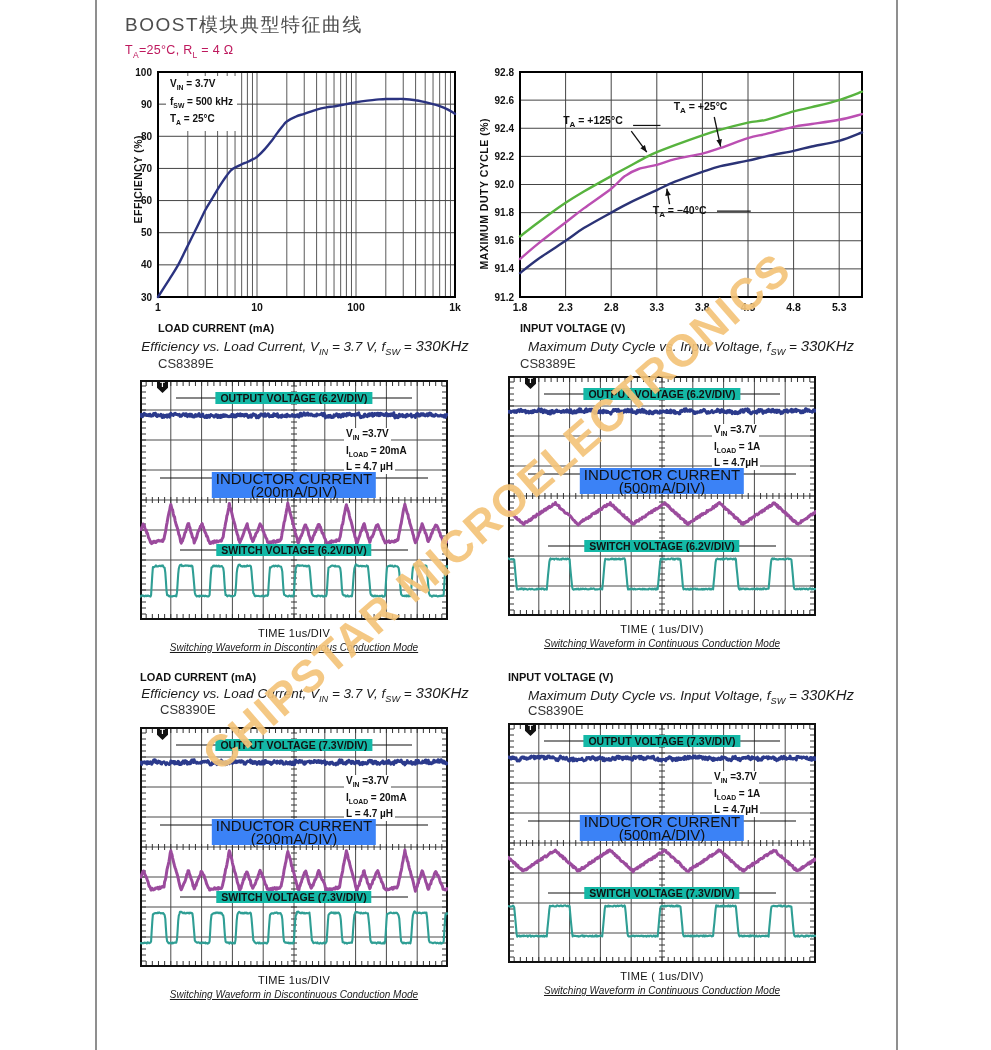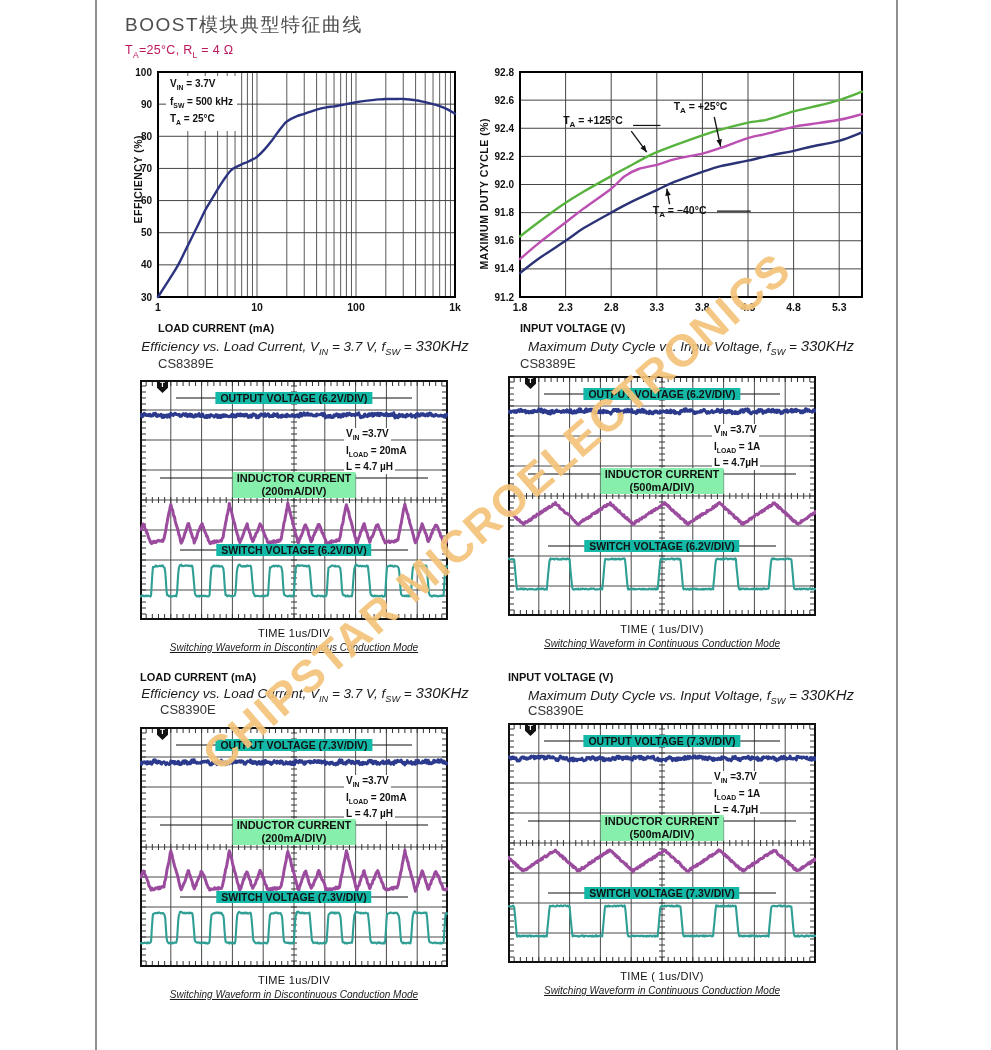--- a/index.html
+++ b/index.html
@@ -16,21 +16,21 @@
   .caption{font-style:italic;font-size:13.5px;color:#1c1c1c;white-space:nowrap;text-align:center;}
   .caption .big{font-size:15px;}
   .part{font-size:13px;color:#333;}
   .eff-ann{position:absolute;left:166px;top:76px;font-weight:bold;font-size:10px;
            line-height:13.5px;background:#fff;padding:1px 4px;color:#111;white-space:nowrap;}
   .scope{position:absolute;width:308px;}
   .scope svg{display:block;}
   .scope-label{position:absolute;font-weight:bold;font-size:10.5px;background:#14b8a6;
                padding:0 5px;white-space:nowrap;color:#111;line-height:12px;}
   .ind-label{position:absolute;top:92px;left:50%;transform:translateX(-50%);text-align:center;
-             font-weight:bold;font-size:11px;line-height:13px;background:#86efac;padding:0 4px;
+             font-weight:normal;font-size:15px;line-height:13px;background:#3b82f6;padding:0 4px;
              color:#111;white-space:nowrap;}
   .cond{position:absolute;left:204px;top:48px;font-weight:bold;font-size:10px;
         line-height:12.5px;color:#111;text-align:left;}
   .cond div{background:#fff;width:fit-content;padding:0 2px;white-space:nowrap;}
   .trigger{position:absolute;top:0;left:17px;width:11px;height:13px;background:#111;color:#fff;
            font-size:8px;font-weight:bold;text-align:center;line-height:10px;
            clip-path:polygon(0 0,100% 0,100% 60%,50% 100%,0 60%);}
   .timelab{font-weight:normal;font-size:11px;letter-spacing:.3px;margin-top:7px;
            text-align:center;color:#111;}
   .scope-caption{font-style:italic;font-size:10px;margin-top:3px;text-align:center;

